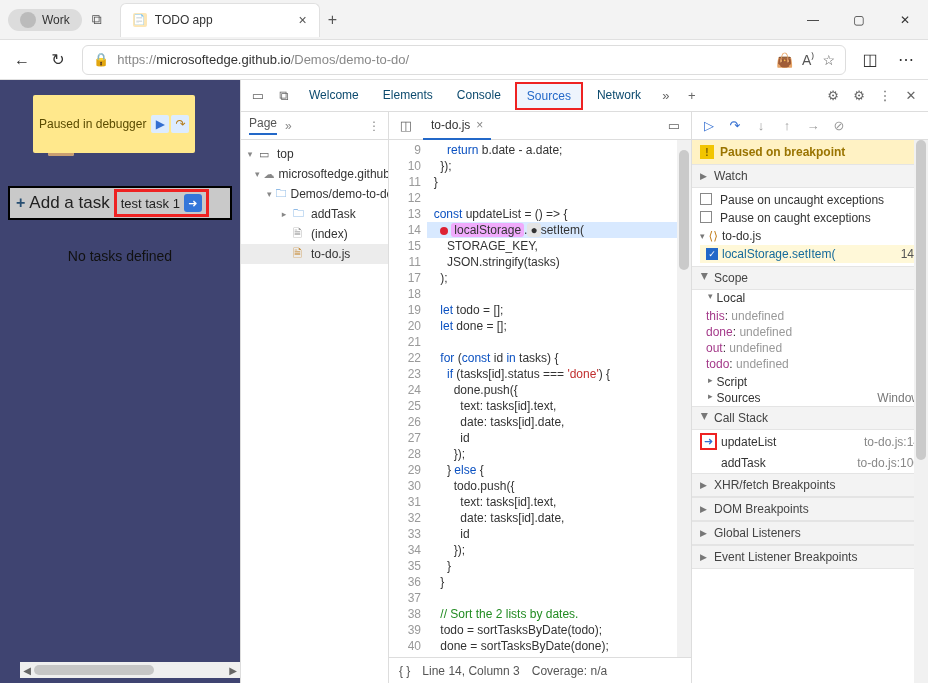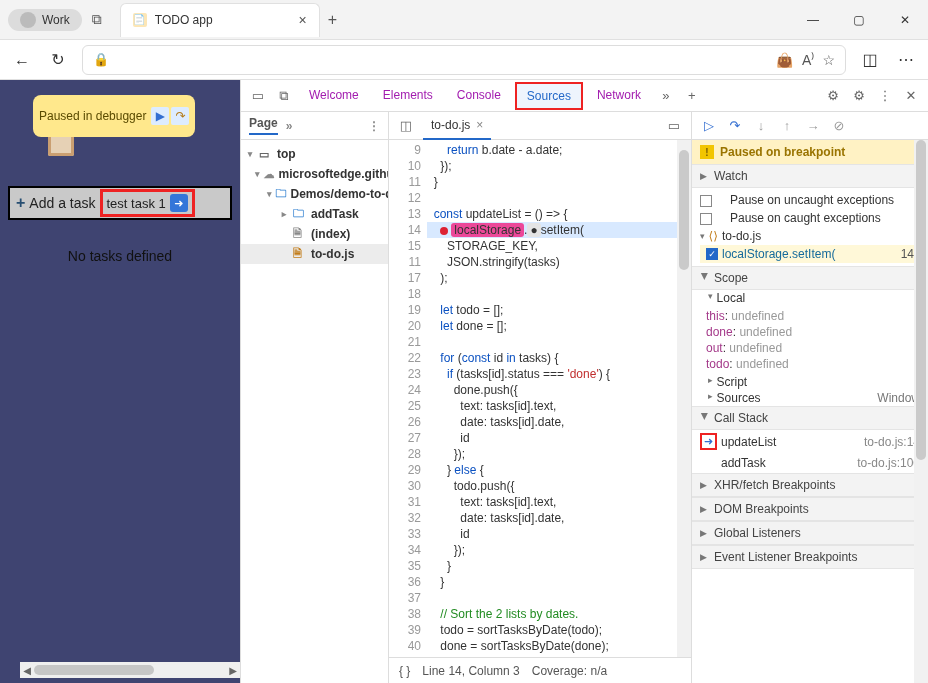--- a/index.html
+++ b/index.html
@@ -23,49 +23,49 @@
 .addr { flex:1; display:flex; align-items:center; gap:8px; border:1px solid #ddd; border-radius:6px; height:30px; padding:0 10px; font-size:13px; }
 .addr-lock { color:#666; }
 .addr-text .muted { color:#888; }
 .addr-text .emph { color:#333; }
 .addr-ico { color:#555; font-size:14px; }
 
 .content { display:flex; height:calc(683px - 80px); }
 
 
 .page-pane { width:240px; background:#3f4471; position:relative; }
-.paused-banner { position:absolute; top:15px; left:33px; background:#ffe88c; color:#5a4b00; font-size:12px; padding:12px 6px; display:flex; align-items:center; gap:2px; z-index:2; border-radius:8px;justify-content:space-between; }
+.paused-banner { position:absolute; top:15px; left:33px; background:#ffe88c; color:#5a4b00; font-size:12px; padding:20px 6px; display:flex; align-items:center; gap:2px; z-index:2; border-radius:2px;justify-content:space-between; }
 .paused-play { width:18px; height:18px; background:#ddecff; border-radius:2px; margin-left:3px; display:flex; align-items:center; justify-content:center; color:#346fd1; }
 .paused-step { width:18px; height:18px; background:#ddecff; border-radius:2px; display:flex; align-items:center; justify-content:center; color:#b37a17; }
 .task-list-icon { width:26px; height:30px; background:#e6d1b5; border-radius:2px; margin:18px 12px 0 48px; display:inline-block; vertical-align:middle; box-shadow:inset 0 6px 0 #ca9f71, inset 0 0 0 3px #ca9f71; }
 .page-title { display:inline; color:#000; font-size:28px; font-weight:700; vertical-align:middle; }
 .add-task { margin:30px 8px 0; background:#c9c9c9; border:2px solid #000; display:flex; align-items:center; height:34px; padding:0 6px; gap:4px; }
 .add-plus { font-size:16px; font-weight:bold; color:#274e72; }
-.add-label { font-size:14px; color:#222; }
+.add-label { font-size:17px; color:#222; }
 .add-input-box { border:3px solid #e22; padding:1px 4px; display:flex; align-items:center; gap:4px; height:28px; }
 .add-input { font-size:13px; color:#222; }
 .add-go { width:18px; height:18px; background:#3476d9; color:#fff; border-radius:3px; display:flex; align-items:center; justify-content:center; font-size:11px; }
 .no-tasks { text-align:center; margin-top:28px; color:#111; font-size:14px; }
 .page-scroll { position:absolute; bottom:5px; left:20px; right:0; height:16px; background:#efefef; display:flex; align-items:center; }
 .page-scroll .lar { width:14px; text-align:center; color:#666; font-size:10px; }
 .page-scroll .thumb { flex:0 0 120px; height:10px; background:#c6c6c6; border-radius:5px; }
 .page-scroll div:nth-child(3){ flex:1; }
 
 
 .devtools { flex:1; display:flex; flex-direction:column; border-left:1px solid #ddd; }
 .dt-toolbar { height:32px; display:flex; align-items:center; border-bottom:1px solid #ddd; padding:0 6px; gap:4px; }
 .dt-ico { width:22px; text-align:center; color:#666; font-size:13px; }
-.dt-tab { padding:0 10px; height:32px; display:flex; align-items:center; color:#a21caf; font-size:12px; border-bottom:2px solid transparent; }
+.dt-tab { padding:0 10px; height:32px; display:flex; align-items:center; color:#0c4a6e; font-size:12px; border-bottom:2px solid transparent; }
 .dt-tab.active { color:#2368c8; border:2px solid #e22; background:#eef4fd; height:28px; }
 .dt-spacer { flex:1; }
 
 .dt-body { flex:1; display:flex; overflow:hidden; }
 
 
-.nav-pane { width:148px; border-right:1px solid #ddd; display:flex; flex-direction:column;font-weight:bold; }
+.nav-pane { width:148px; border-right:1px solid #ddd; display:flex; flex-direction:column; }
 .nav-head { height:28px; display:flex; align-items:center; border-bottom:1px solid #ddd; padding:0 8px; gap:8px; }
 .nav-head .label { font-size:12px; color:#555; border-bottom:2px solid #2368c8; padding-bottom:3px; }
 .nav-tree { padding:4px 0; font-size:12px; }
 .tree-row { display:flex; align-items:center; gap:4px; padding:2px 4px; height:20px; white-space:nowrap; overflow:hidden; }
 .tree-row .tw { width:10px; text-align:center; color:#888; font-size:9px; }
 .tree-indent1 { padding-left:14px; }
 .tree-indent2 { padding-left:26px; }
 .tree-indent3 { padding-left:38px; }
 .tree-ico { width:14px; font-size:11px; }
 .ico-top { color:#666; }
@@ -83,38 +83,38 @@
 .editor-body { flex:1; display:flex; font-family:Consolas,monospace; font-size:12px; overflow:hidden; position:relative; }
 .gutter { width:38px; text-align:right; color:#999; padding:2px 6px 2px 0; line-height:16px; background:#fff; }
 .gutter div { height:16px; position:relative; }
 .bp-dot2 { display:inline-block; width:8px; height:8px; background:#d23; border-radius:50%; vertical-align:middle; margin-right:3px; }
 .code { flex:1; padding:2px 0; line-height:16px; white-space:pre; color:#333; overflow:hidden; }
 .code div { height:16px; }
 .kw { color:#0b51c1; }
 .str { color:#c12e2e; }
 .cmt { color:#228b22; }
 .exec-line { background:#d8e9ff; }
-.pill { background:#ec4899; border-radius:3px; padding:0 3px; }
+.pill { background:#f0abfc; border-radius:3px; padding:0 3px; }
 .pill-gray { background:#e4e4e4; border-radius:3px; padding:0 3px; }
 .editor-scroll-v { position:absolute; right:0; top:0; bottom:0; width:14px; background:#f1f1f1; }
 .editor-scroll-v .vthumb { position:absolute; left:2px; right:2px; top:10px; height:120px; background:#cacaca; border-radius:5px; }
 .editor-status { height:26px; border-top:1px solid #ddd; display:flex; align-items:center; gap:12px; padding:0 10px; font-size:12px; color:#555; }
 
 
 .debug-pane { width:236px; display:flex; flex-direction:column; font-size:12px; position:relative; }
 .debug-controls { height:28px; display:flex; align-items:center; gap:8px; padding:0 8px; border-bottom:1px solid #ddd; }
 .dbg-btn { width:18px; text-align:center; color:#346fd1; font-size:13px; }
 .dbg-btn.mut { color:#999; }
 .paused-row { background:#fff2c4; color:#9a7400; padding:5px 8px; display:flex; align-items:center; gap:6px; font-weight:600; }
 .warn-ico { width:14px; height:14px; background:#f2c500; display:inline-flex; align-items:center; justify-content:center; color:#7a5d00; font-size:10px; }
 .section-head { background:#f3f3f3; border-top:1px solid #e4e4e4; border-bottom:1px solid #e4e4e4; padding:4px 8px; display:flex; align-items:center; gap:4px; color:#444; }
 .section-head.open .tw { transform:rotate(90deg); }
 .section-head .tw { font-size:9px; color:#777; display:inline-block; width:10px; }
 .section-body { padding:3px 8px; }
-.chk-row { display:flex; align-items:flex-end; gap:18px; padding:2px 0; }
+.chk-row { display:flex; align-items:flex-start; gap:8px; padding:2px 0; }
 .chk { width:12px; height:12px; border:1px solid #888; display:inline-flex; align-items:center; justify-content:center; font-size:9px; }
 .chk.on { background:#2368c8; color:#fff; border-color:#2368c8; }
 .bp-file { display:flex; align-items:center; gap:4px; padding:2px 0; }
 .bp-file-ico { color:#c27d1b; }
 .bp-entry { background:#fff8d8; padding:2px 6px; display:flex; align-items:center; gap:4px; }
 .bp-entry .ln { margin-left:auto; color:#555; }
 .scope-body { padding:2px 0 2px 14px; font-family:Consolas,monospace; }
 .scope-row { padding:1px 0; }
 .scope-key { color:#a43a8a; }
 .scope-val { color:#999; }
@@ -146,20 +146,21 @@
     <div class="win-btn">▢</div>
     <div class="win-btn">✕</div>
   </div>
 </div>
 
 <div class="addrbar">
   <span class="nav-btn">←</span>
   <span class="nav-btn">↻</span>
   <div class="addr">
     <span class="addr-lock">🔒</span>
+    <span class="addr-text"><span class="muted">https://</span><span class="emph">microsoftedge.github.io</span><span class="muted">/Demos/demo-to-do/</span></span>
     <span style="flex:1"></span>
     <span class="addr-ico">👜</span>
     <span class="addr-ico">A⁾</span>
     <span class="addr-ico">☆</span>
   </div>
   <span class="nav-btn">◫</span>
   <span class="nav-btn">⋯</span>
 </div>
 
 <div class="content">

